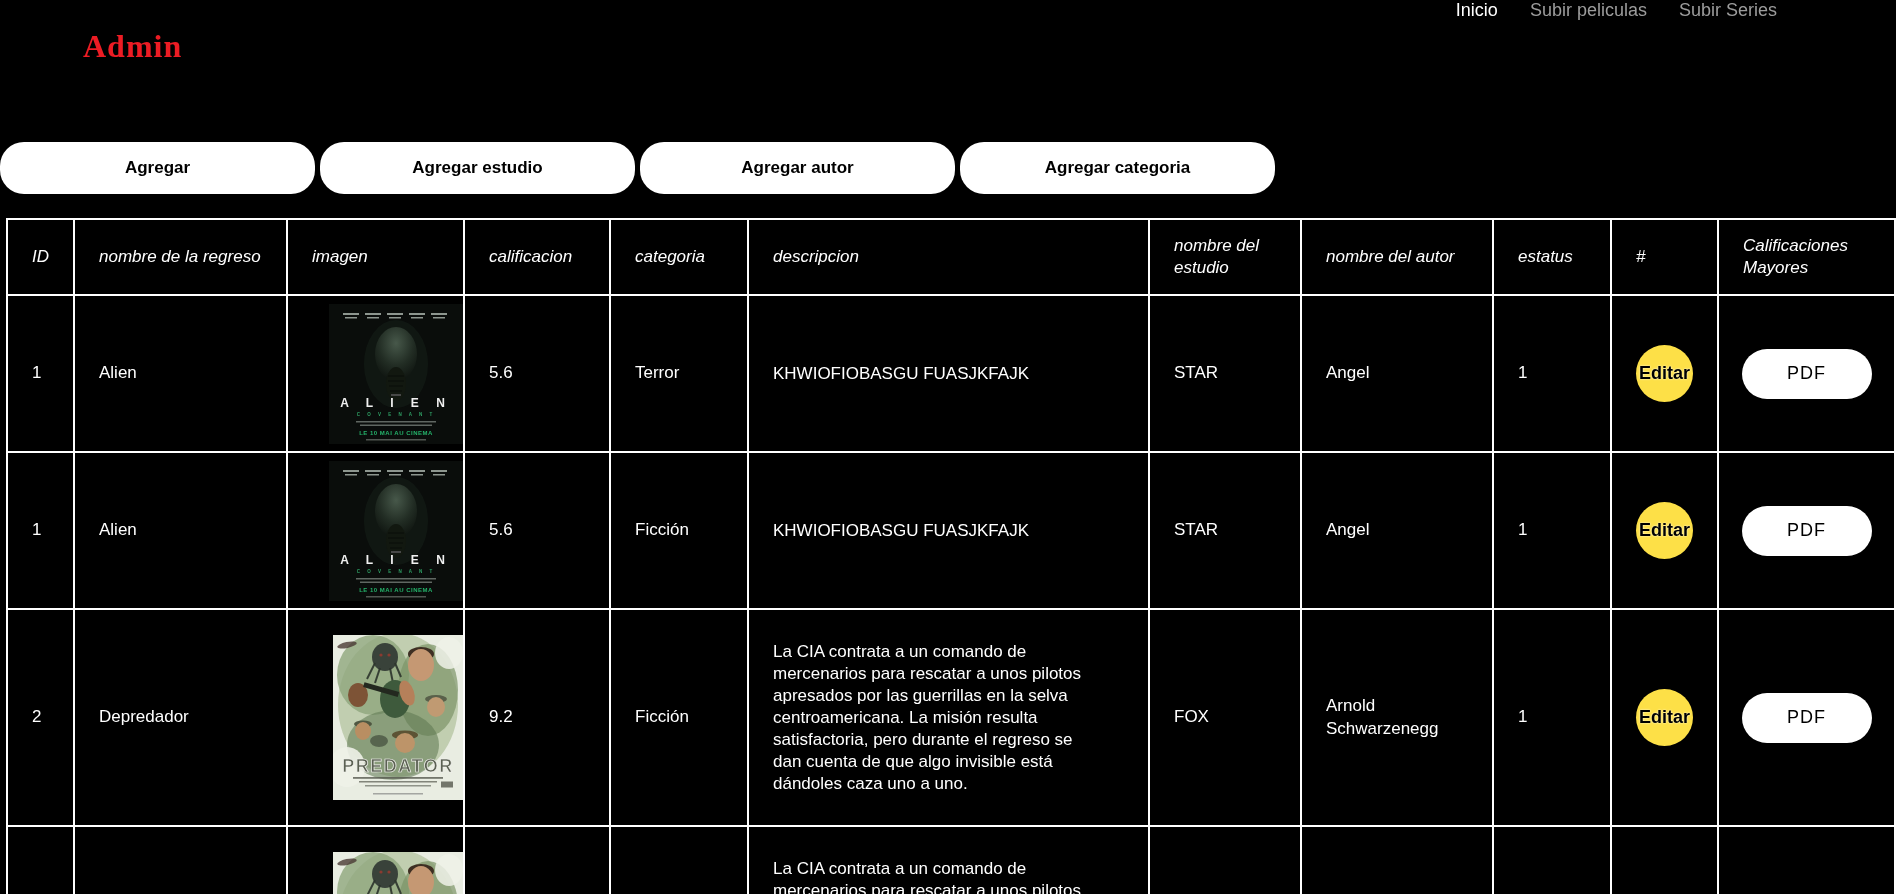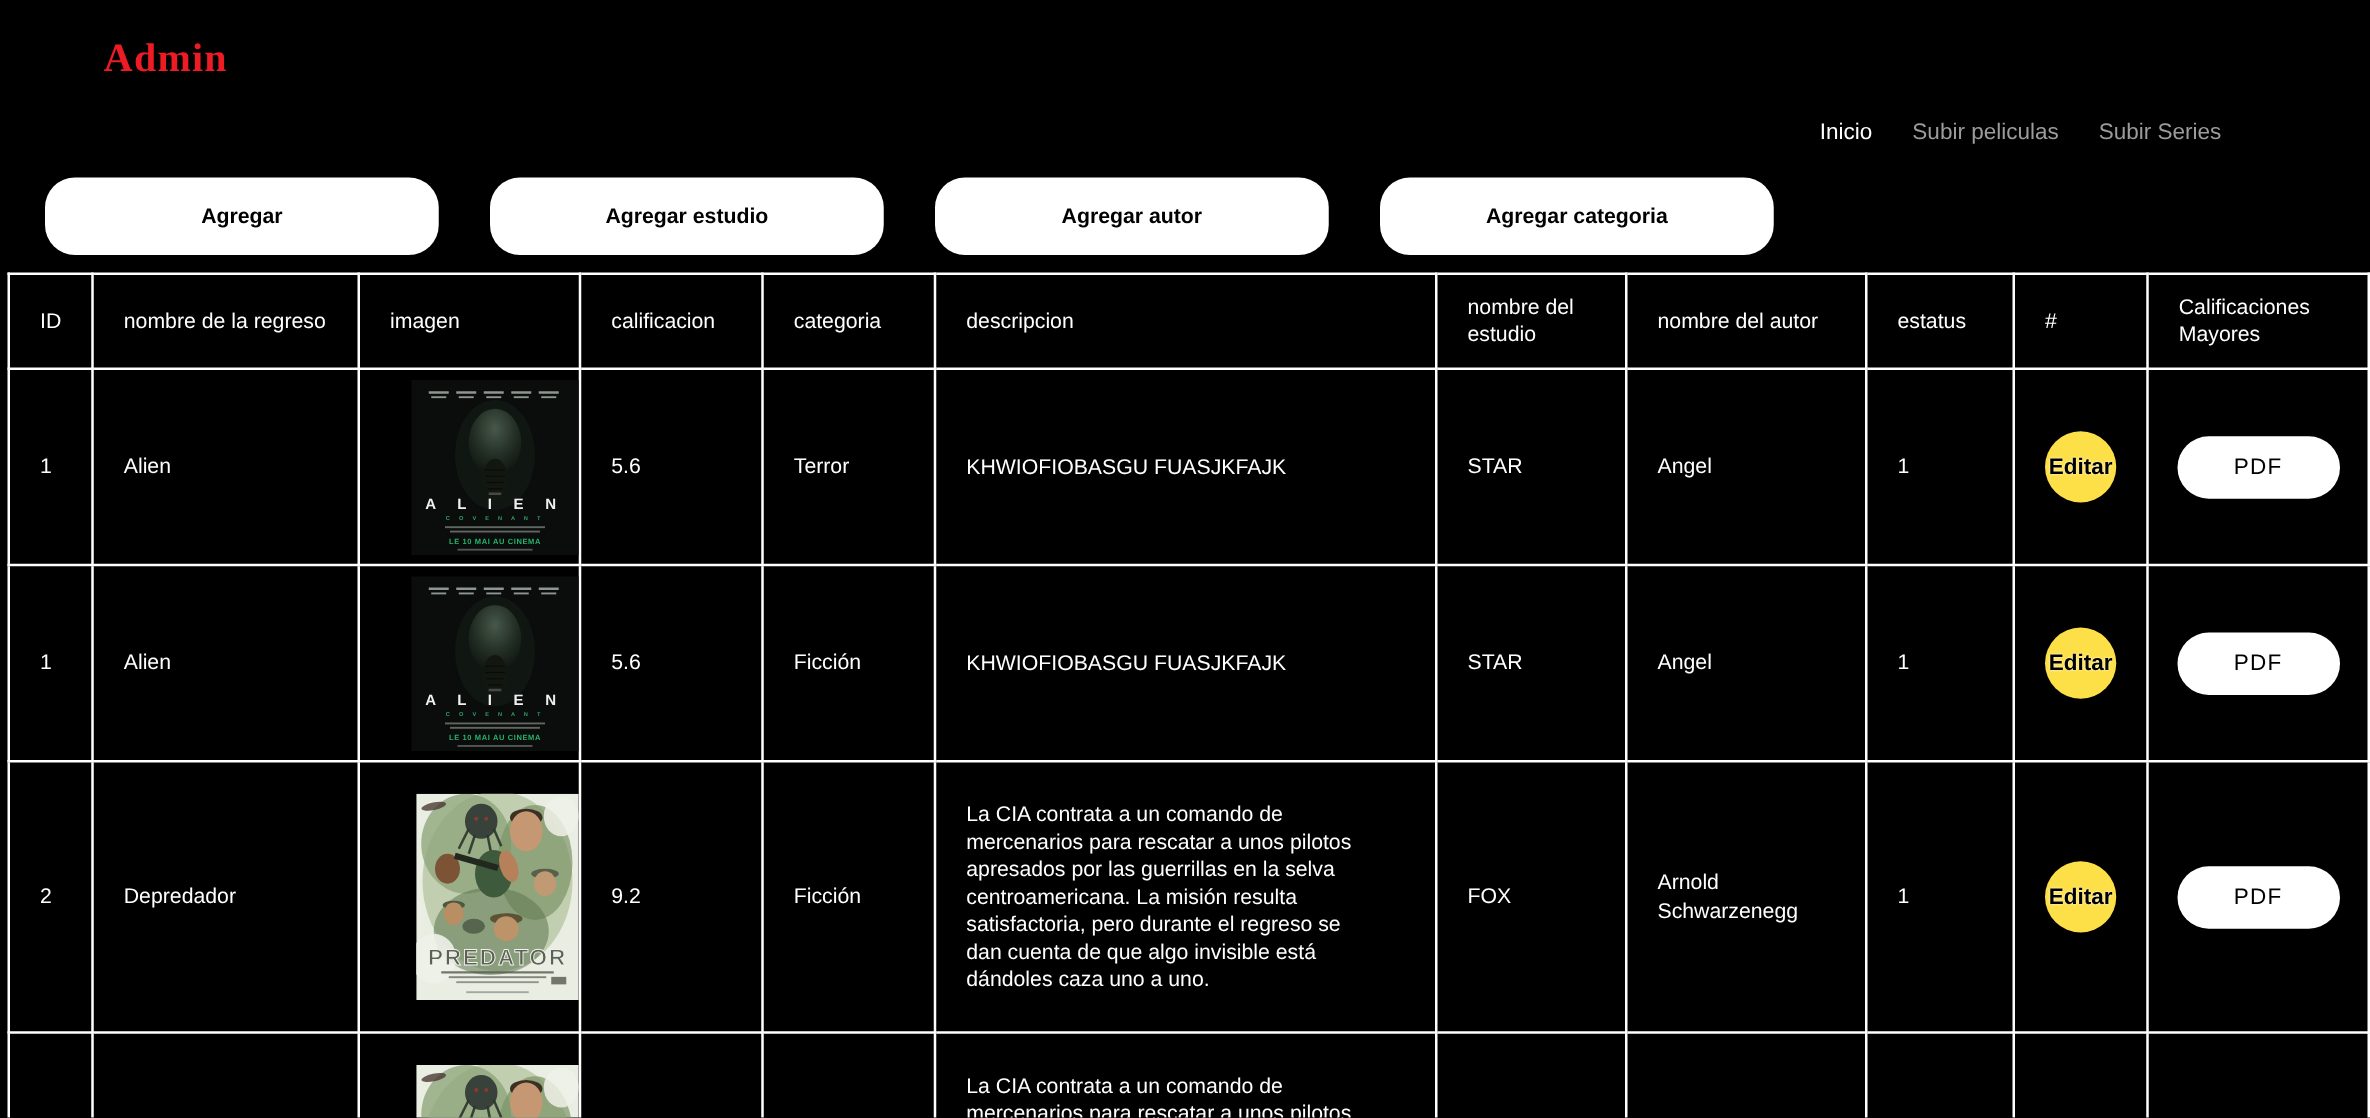--- a/index.html
+++ b/index.html
@@ -12,51 +12,50 @@
   }
   
   .brand {
     position: absolute; left: 83px; top: 28px;
     font-family: cursive;
     font-size: 32px; font-weight: bold; color: #ed1c24;
     letter-spacing: 1px;
   }
   .nav {
     position: absolute; top: 0; right: 119px; height: 116px;
-    display: flex; align-items: flex-end; gap: 32px;
+    display: flex; align-items: flex-start; gap: 32px;
     font-size: 18px;
   }
   .nav a { color: #9c9c9c; text-decoration: none; cursor: pointer; }
   .nav a.active { color: #ffffff; }
   
   .actions {
     position: absolute; top: 142px; left: 0;
     display: flex; gap: 5px;
   }
   .action-btn {
-    width: 315px; height: 62px;
+    width: 315px; height: 52px;
     background: #fff; color: #000;
     border: none; border-radius: 24px;
     font-family: "Liberation Sans", sans-serif;
     font-size: 17px; font-weight: bold;
     cursor: pointer;
-    margin-left: 36px;
   }
   
   .table-wrap { position: absolute; top: 218px; left: 6px; width: 1890px; }
   table { width: 100%; border-collapse: collapse; table-layout: fixed; }
   th, td {
     border: 2px solid #fff;
     color: #fff;
     font-size: 17px; font-weight: normal;
     text-align: left; vertical-align: middle;
     padding: 8px 10px 8px 24px;
     line-height: 1.3;
   }
-  thead tr { height: 76px; }
+  thead tr { height: 76px; font-style: italic; }
   tr.r-sm { height: 157px; }
   tr.r-lg { height: 217px; }
   td.cell-image { padding: 0; text-align: right; }
   td.cell-image svg { vertical-align: middle; }
   td.cell-desc { padding-right: 48px; line-height: 22px; margin-top: 44px; }
   td.cell-action { padding: 0; text-align: center; }
   .edit-btn {
     width: 57px; height: 57px; border-radius: 50%;
     background: #fde047; border: none;
     display: inline-flex; align-items: center; justify-content: center;

